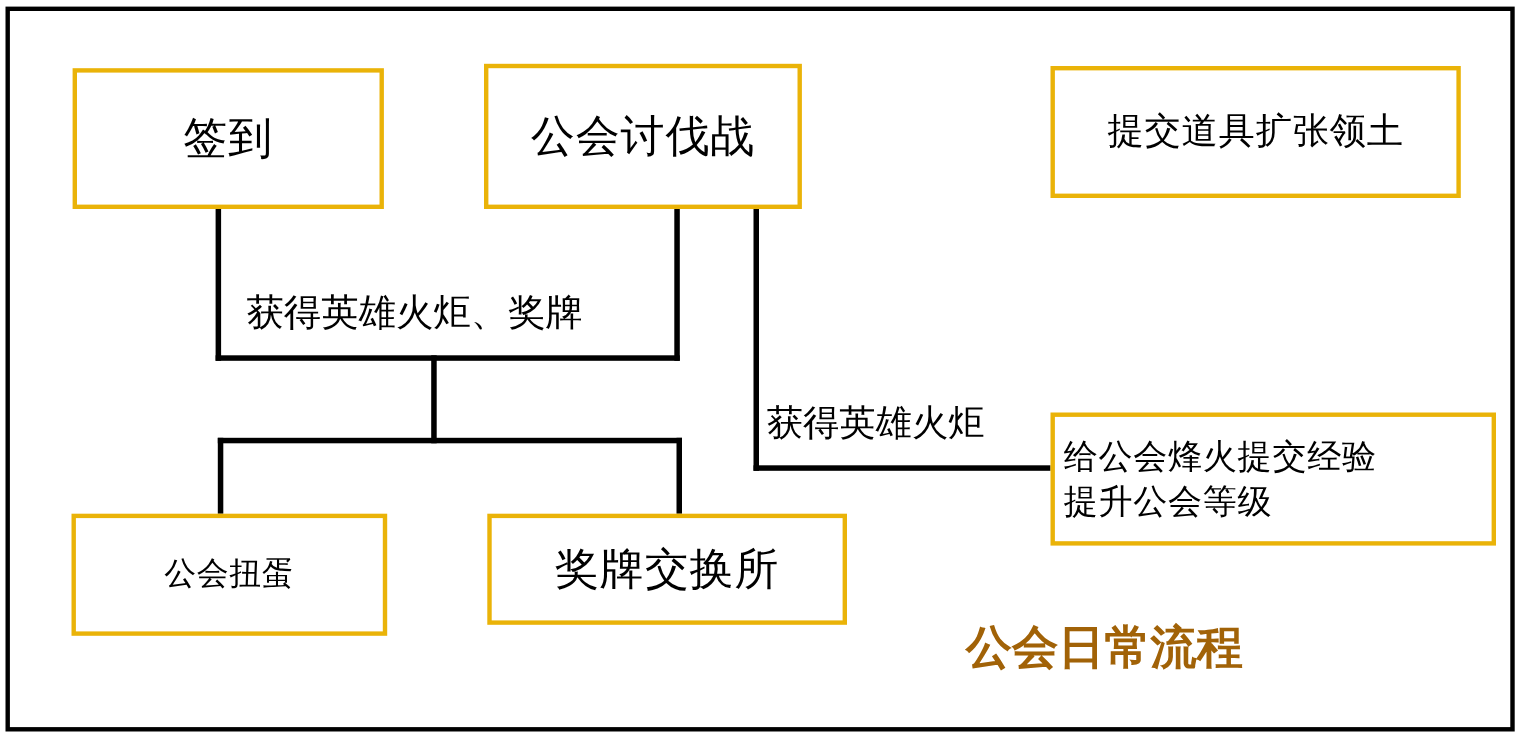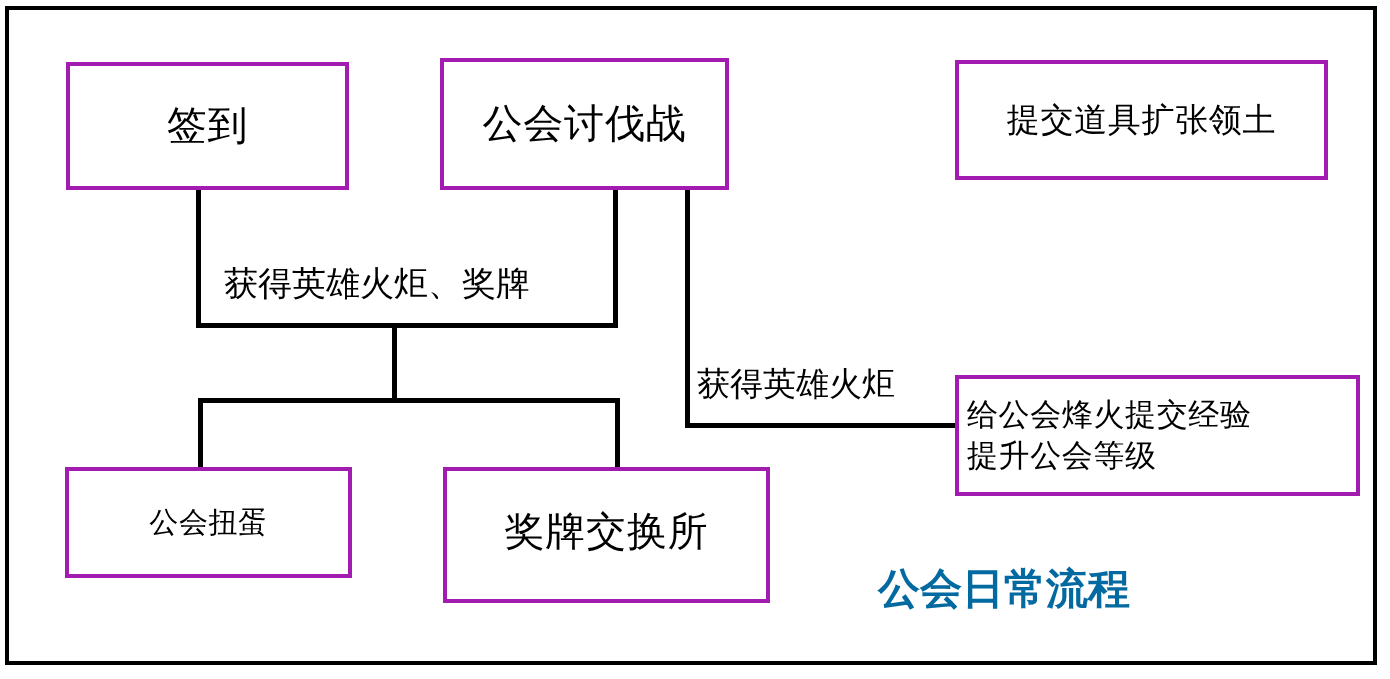--- a/index.html
+++ b/index.html
@@ -24,41 +24,41 @@
     top: 6px;
     width: 1372px;
     height: 659px;
     border: 4px solid #000000;
     box-sizing: border-box;
   }
   
   .node {
     position: absolute;
     box-sizing: border-box;
-    border: 4px solid #a21caf;
+    border: 4px solid #eab308;
     background: #ffffff;
     display: flex;
     align-items: center;
     justify-content: center;
     text-align: center;
     color: #000000;
     line-height: 1.18;
     z-index: 3;
   }
   .node-text {
     display: block;
     white-space: pre-line;
     letter-spacing: 0.02em;
   }
   
   #node-checkin   { left: 66px;  top: 62px;  width: 283px; height: 128px; font-size: 40px; }
   #node-raid      { left: 440px; top: 58px;  width: 289px; height: 132px; font-size: 40px; }
   #node-territory { left: 955px; top: 60px;  width: 373px; height: 120px; font-size: 33px; }
   #node-gacha     { left: 65px;  top: 467px; width: 287px; height: 111px; font-size: 29px; }
-  #node-medal     { left: 443px; top: 467px; width: 327px; height: 136px; font-size: 40px; font-family: Liberation Mono, monospace; }
+  #node-medal     { left: 443px; top: 467px; width: 327px; height: 101px; font-size: 40px; }
   #node-guildfire {
     left: 955px; top: 375px; width: 405px; height: 121px;
     font-size: 31px; justify-content: flex-start; text-align: left;
     padding-left: 8px;
   }
   #node-guildfire .node-text { line-height: 1.30; }
 
   
   .line-v, .line-h {
     position: absolute;
@@ -97,21 +97,21 @@
   #label-reward { left: 224px; top: 261px; font-size: 34px; }
   #label-unity  { left: 697px; top: 362px; font-size: 33px; }
 
   
   #caption {
     position: absolute;
     left: 878px;
     top: 561px;
     font-size: 42px;
     font-weight: bold;
-    color: #0369a1;
+    color: #a16207;
     white-space: nowrap;
     z-index: 4;
   }
 </style>
 </head>
 <body>
 
 <div id="diagram-root">
 
   <div class="outer-frame"></div>

